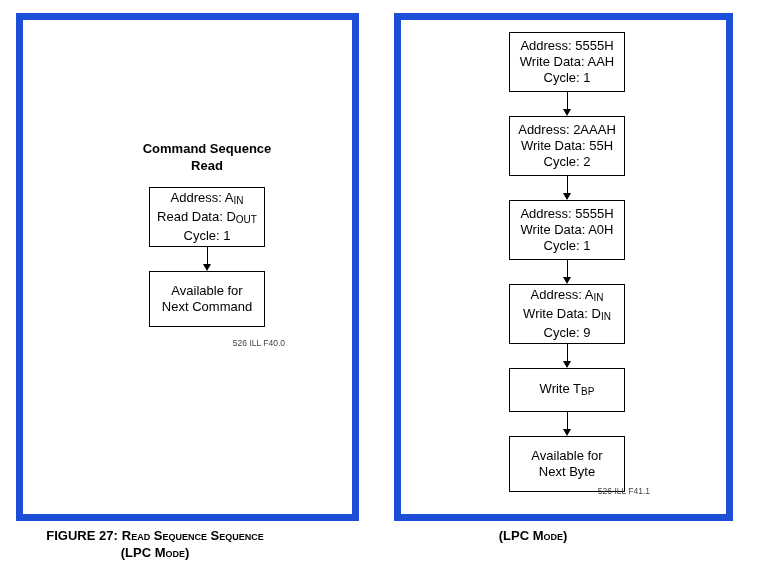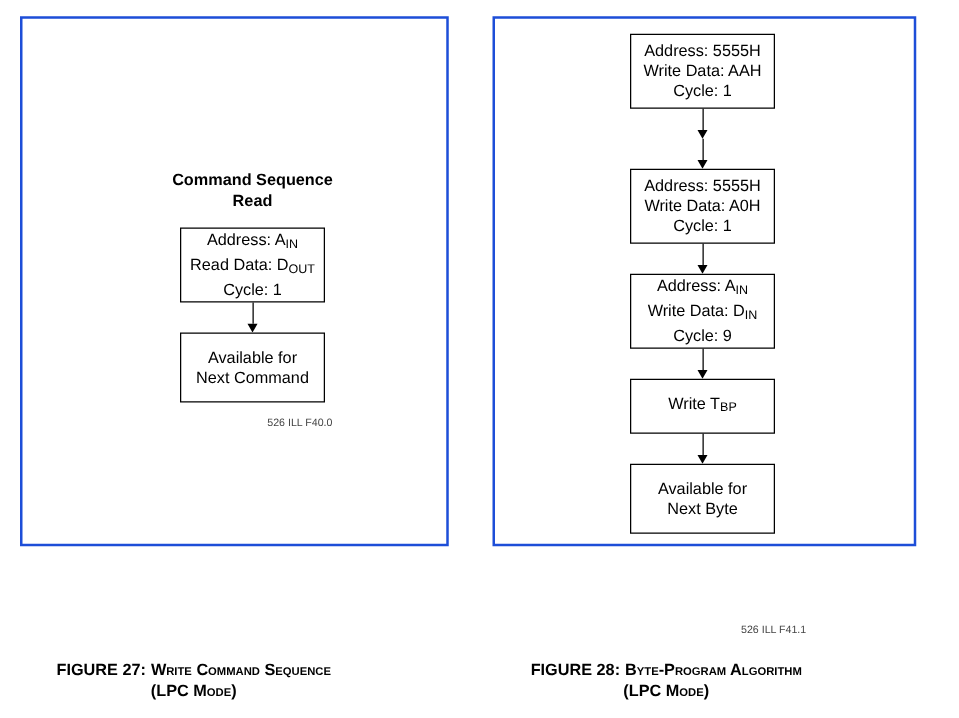--- a/index.html
+++ b/index.html
@@ -7,22 +7,22 @@
     width: 767px; height: 574px;
     background: #ffffff;
     font-family: "Liberation Sans", sans-serif;
     color: #000000;
     position: relative;
     overflow: hidden;
   }
   .panel {
     position: absolute;
     top: 13px;
-    height: 424px;
-    border: 2px solid #1d4ed8;
+    height: 508px;
+    border: 7px solid #1d4ed8;
     background: #ffffff;
     box-sizing: border-box;
   }
   .panel-left  { left: 16px;  width: 343px; }
   .panel-right { left: 394px; width: 339px; }
 
   .panel-title {
     position: absolute;
     left: 104px; top: 120px; width: 160px;
     font-weight: bold;
@@ -78,22 +78,22 @@
     border-top: 7px solid #000000;
   }
 
   .credit {
     position: absolute;
     font-size: 8.5px;
     color: #444444;
     text-align: right;
     white-space: nowrap;
   }
-  .credit-left  { left: 128px; width: 120px; top: 318px; }
-  .credit-right { left: 108px; width: 141px; top: 483px; }
+  .credit-left  { left: 142px; width: 120px; top: 318px; }
+  .credit-right { left: 108px; width: 141px; top: 466px; }
 
   .caption {
     position: absolute;
     top: 527px;
     width: 278px;
     font-weight: bold;
     font-size: 13px;
     line-height: 17px;
     text-align: center;
     white-space: nowrap;
@@ -133,20 +133,25 @@
   <div class="flow flow-right">
       <div class="flow-box lines-3">
         <div class="box-line"><span>Address: 5555H</span></div>
         <div class="box-line"><span>Write Data: AAH</span></div>
         <div class="box-line"><span>Cycle: 1</span></div>
       </div>
       <div class="arrow">
         <div class="arrow-line"></div>
         <div class="arrow-head"></div>
       </div>
+      <div class="flow-box lines-3">
+        <div class="box-line"><span>Address: 2AAAH</span></div>
+        <div class="box-line"><span>Write Data: 55H</span></div>
+        <div class="box-line"><span>Cycle: 2</span></div>
+      </div>
       <div class="arrow">
         <div class="arrow-line"></div>
         <div class="arrow-head"></div>
       </div>
       <div class="flow-box lines-3">
         <div class="box-line"><span>Address: 5555H</span></div>
         <div class="box-line"><span>Write Data: A0H</span></div>
         <div class="box-line"><span>Cycle: 1</span></div>
       </div>
       <div class="arrow">
@@ -171,20 +176,19 @@
       </div>
       <div class="flow-box lines-2">
         <div class="box-line"><span>Available for</span></div>
         <div class="box-line"><span>Next Byte</span></div>
       </div>
     </div>
   <div class="credit credit-right">526 ILL F41.1</div>
 </div>
 
 <div class="caption caption-left">
-  <div><span>FIGURE 27:</span><span class="sc">Write Command Sequence</span></div>
+  <div><span>FIGURE 27:</span><span class="sc">Read Sequence Sequence</span></div>
   <div class="sc2">(LPC Mode)</div>
 </div>
 
 <div class="caption caption-right">
-  <div><span>FIGURE 28:</span><span class="sc">Byte-Program Algorithm</span></div>
   <div class="sc2">(LPC Mode)</div>
 </div>
 
 </body></html>

